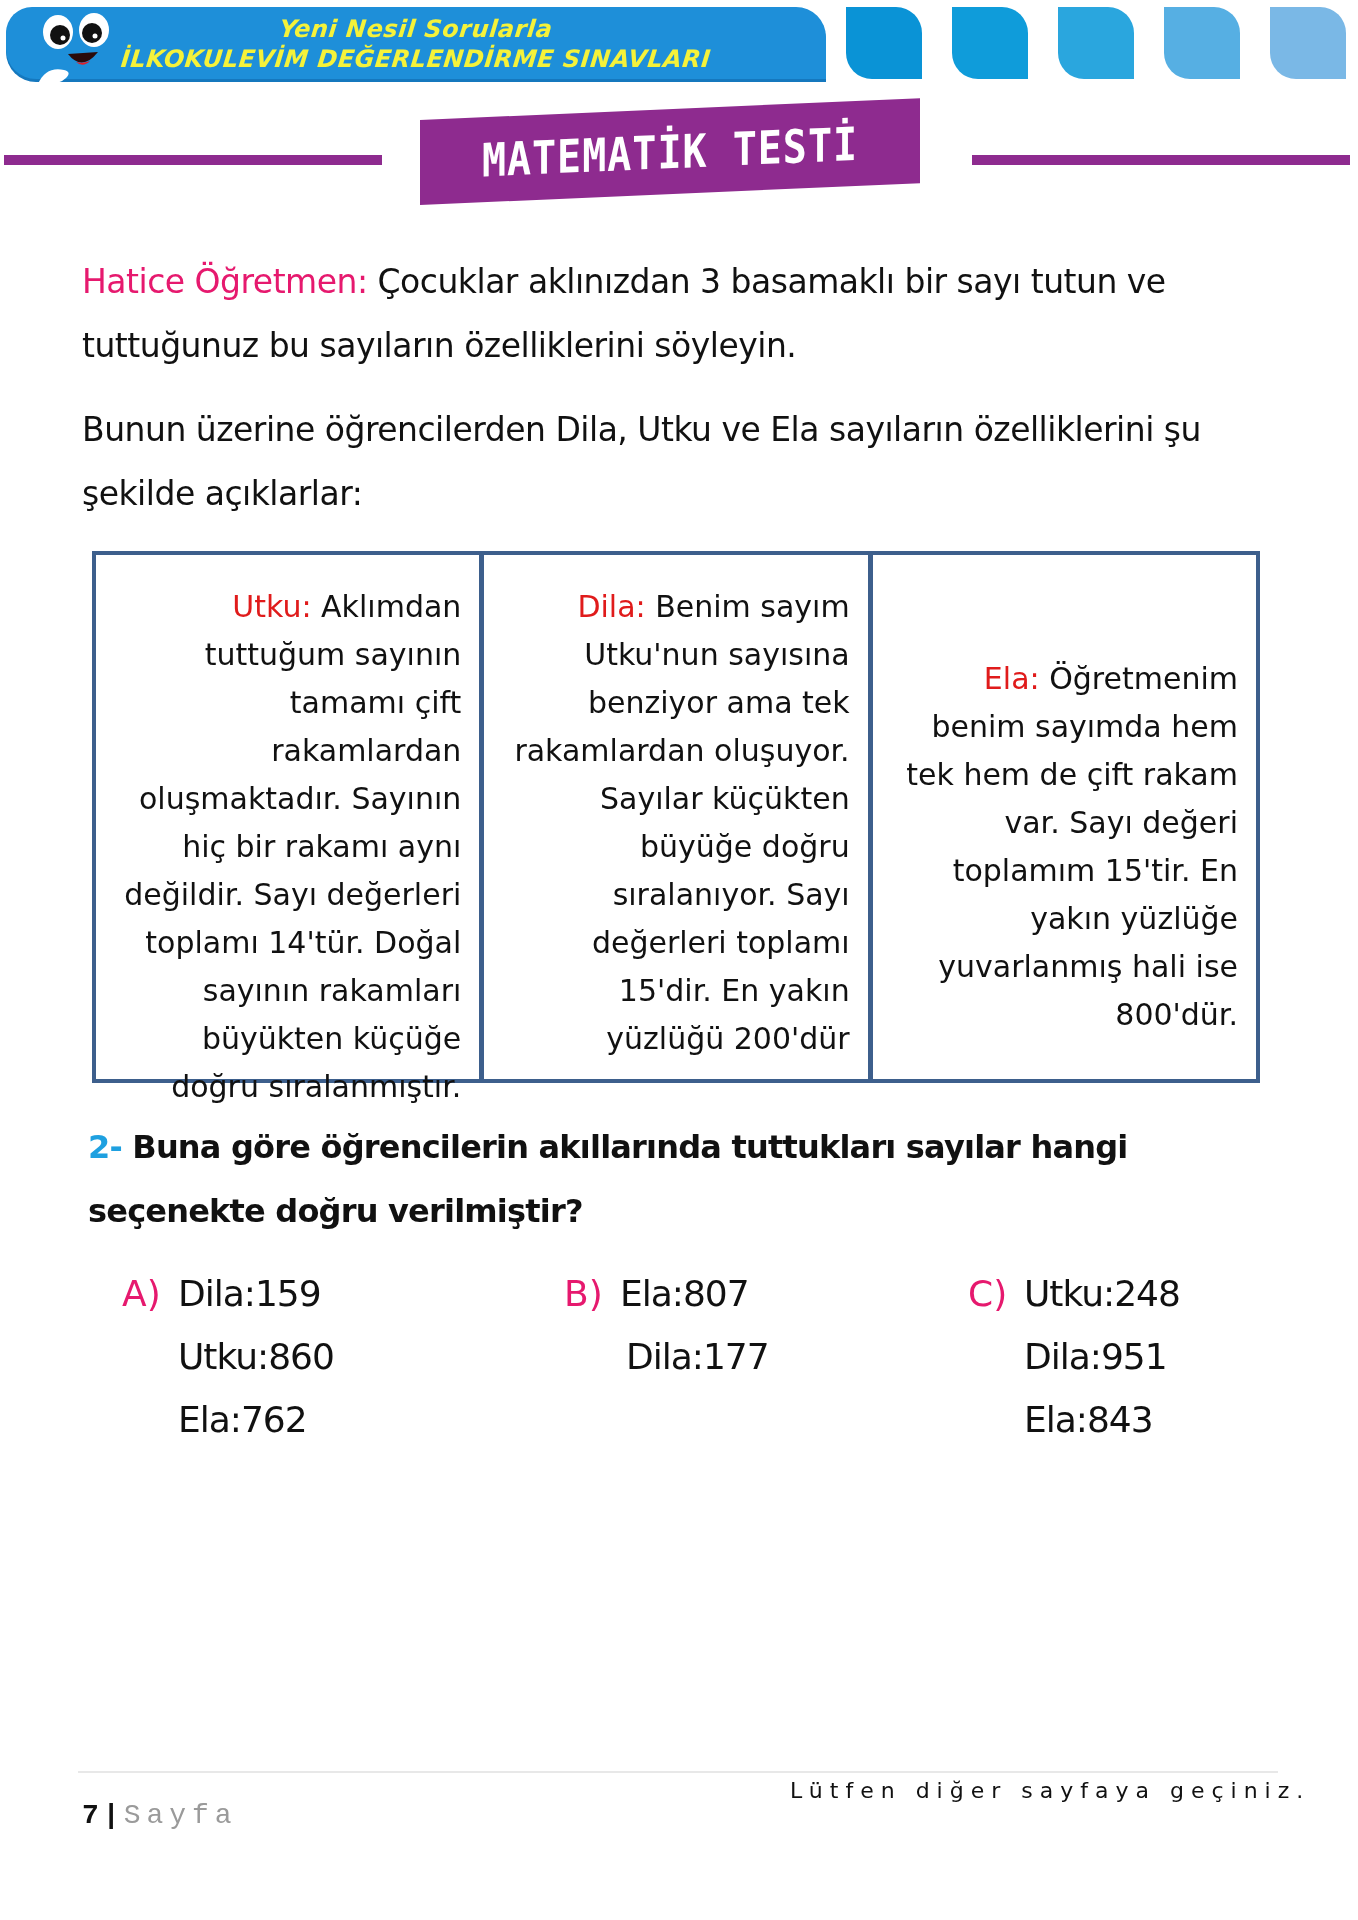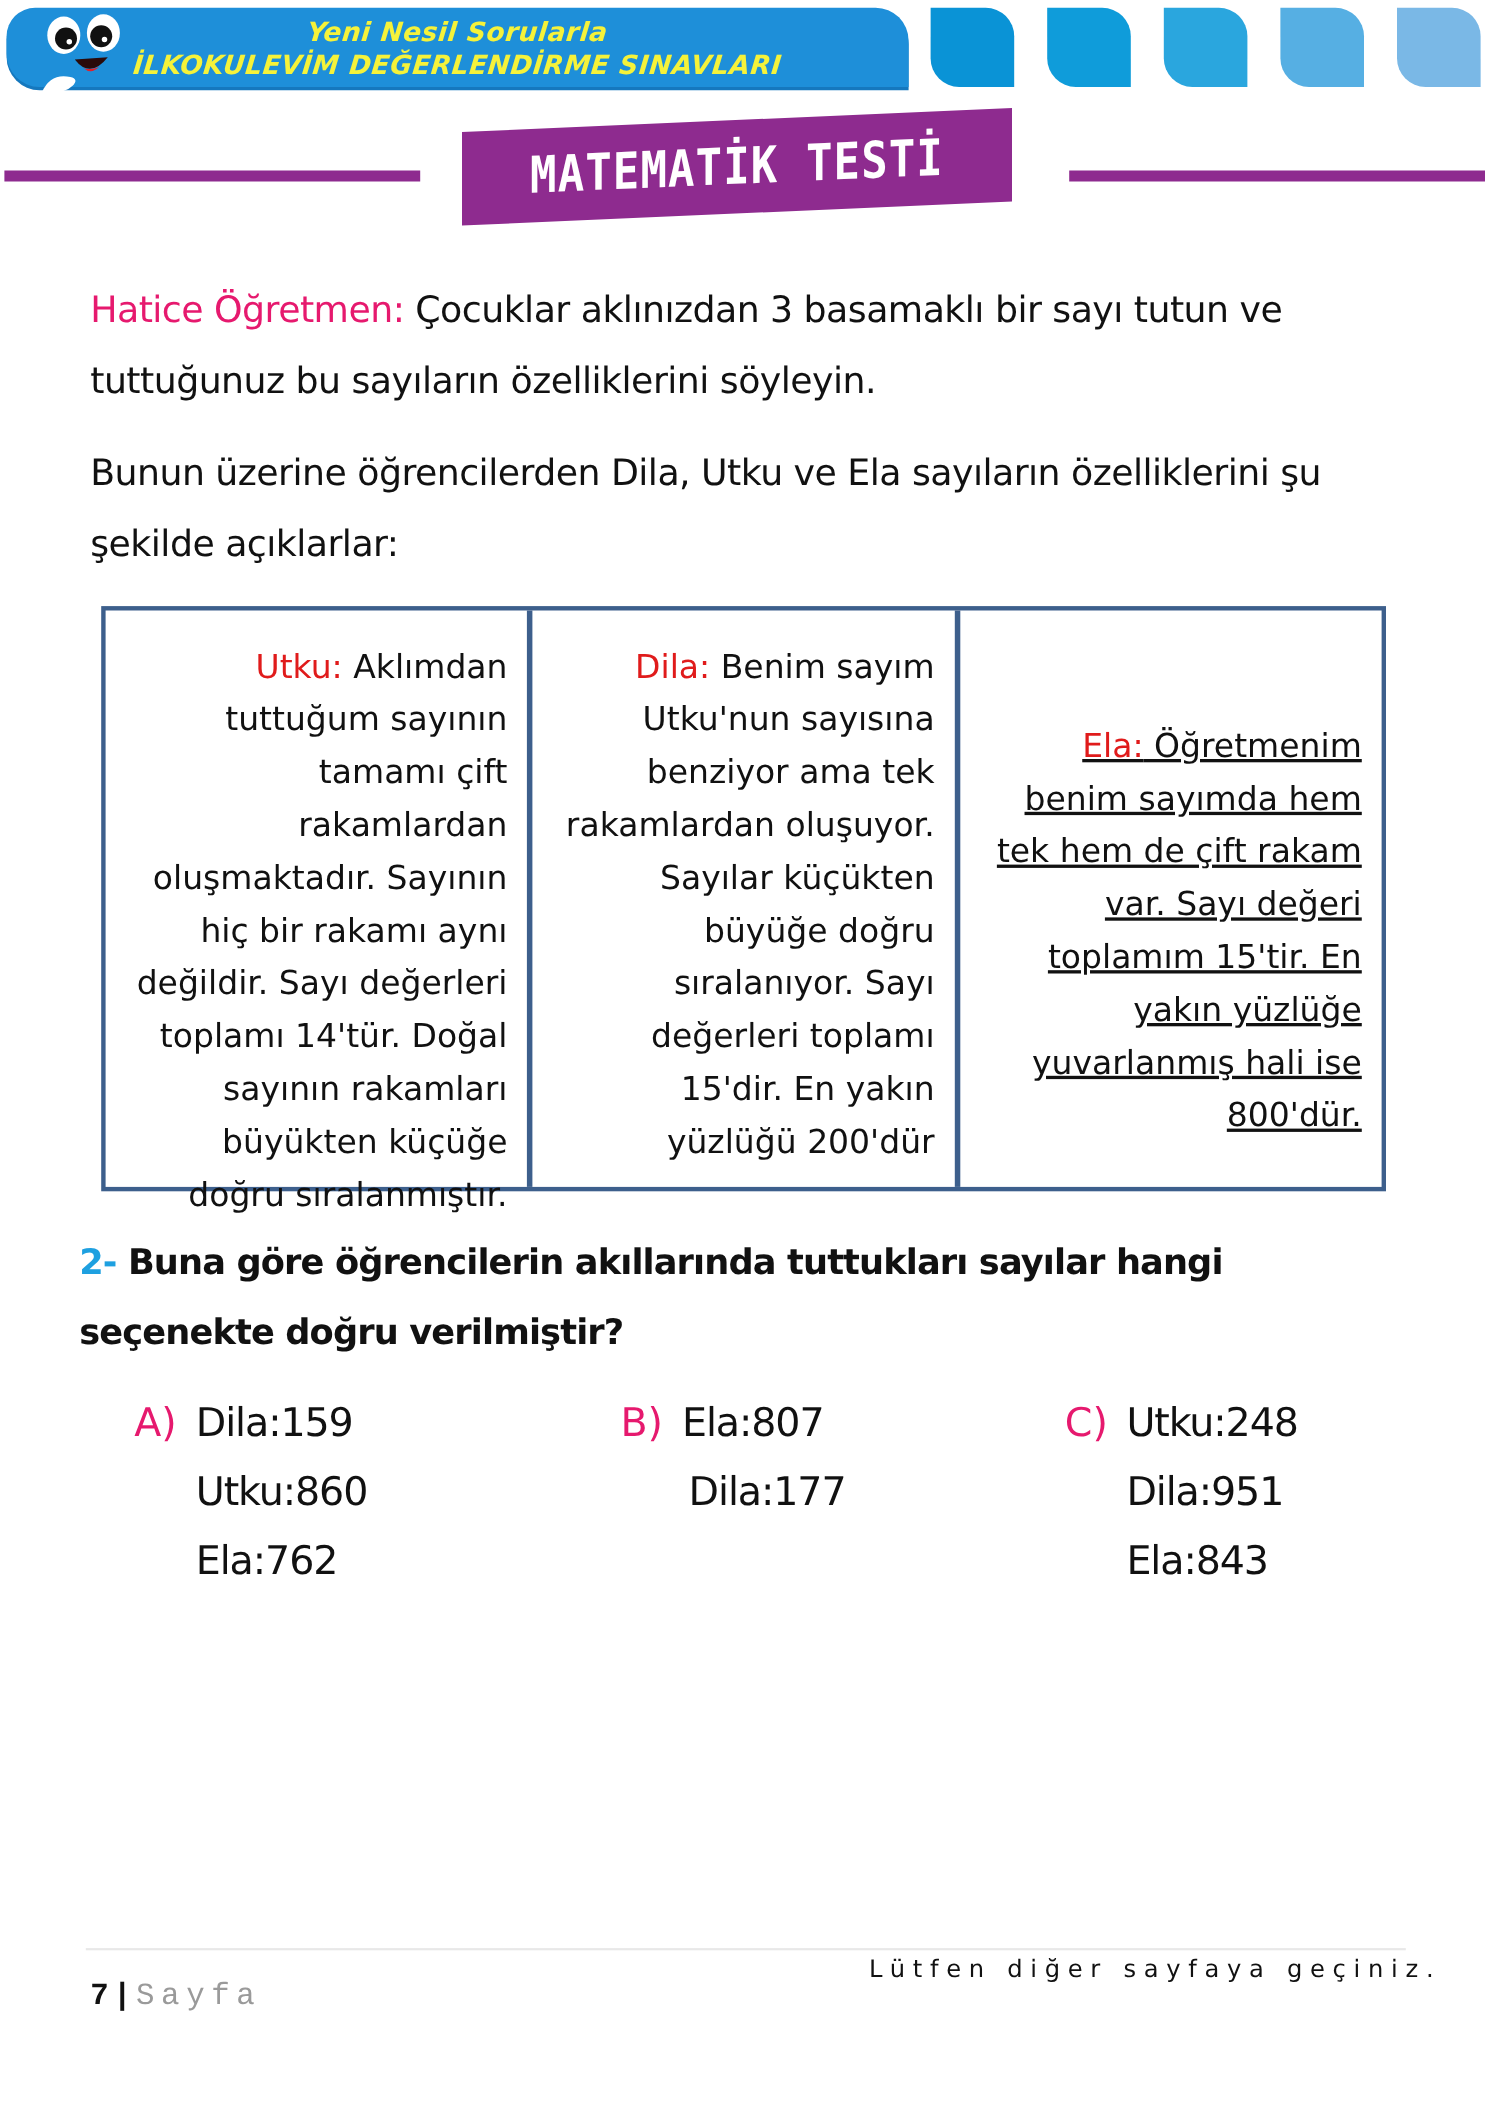--- a/index.html
+++ b/index.html
@@ -56,25 +56,25 @@
   }
   .stmt {
     flex: 1; height: 100%; display: flex; align-items: center; justify-content: center;
     padding: 0 18px; text-align: right;
     font-family: "DejaVu Sans", sans-serif; font-size: 30px; line-height: 48px; color: #111;
   }
   .stmt + .stmt { border-left: 5px solid #3d5f8c; }
   .stmt-inner { width: 100%; }
   .stmt-name { color: #e01b1b; }
   .stmt-utku .stmt-inner, .stmt-dila .stmt-inner { align-self: flex-start; padding-top: 28px; }
-  .stmt-ela .stmt-inner { align-self: flex-start; padding-top: 100px; text-decoration: underline; }
+  .stmt-ela .stmt-inner { align-self: flex-start; padding-top: 100px; }
 
   
   .question {
-    position: absolute; left: 72px; top: 1115px; width: 1200px;
+    position: absolute; left: 88px; top: 1115px; width: 1200px;
     font-family: "DejaVu Sans", sans-serif; font-weight: bold; font-size: 32px; line-height: 64px;
     color: #111; letter-spacing: -0.8px;
   }
   .q-num { color: #1ea0e0; }
 
   
   .option { position: absolute; top: 1262px; font-family: "DejaVu Sans", sans-serif; font-size: 36px; }
   .option-a { left: 122px; }
   .option-b { left: 564px; }
   .option-c { left: 968px; }

